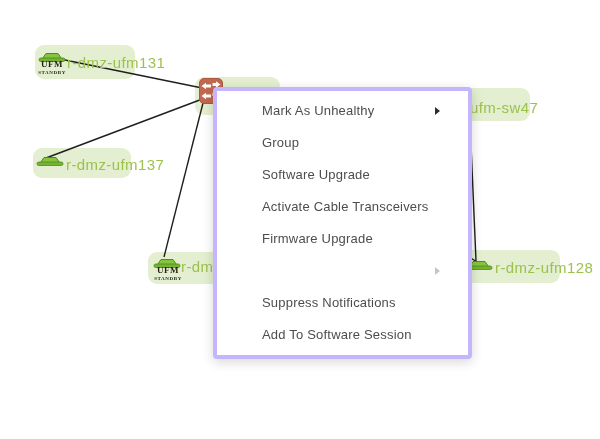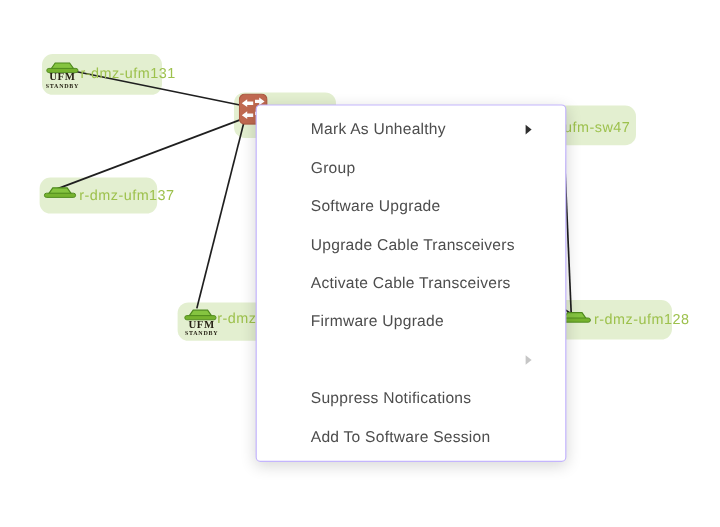--- a/index.html
+++ b/index.html
@@ -26,21 +26,21 @@
     left: 0; top: 0;
     z-index: 2;
     pointer-events: none;
   }
   .node-content {
     position: absolute;
     z-index: 3;
   }
   .node-label {
     position: absolute;
-    font-size: 12px;
+    font-size: 15px;
     letter-spacing: 0.4px;
     color: #9dc14d;
     white-space: nowrap;
     z-index: 3;
   }
   .ufm-badge {
     position: absolute;
     width: 38px;
     text-align: center;
     z-index: 3;
@@ -51,21 +51,21 @@
   .ufm-badge .l1 { font-size: 9px; font-weight: bold; letter-spacing: 0.5px; }
   .ufm-badge .l2 { font-size: 5px; font-weight: bold; letter-spacing: 0.6px; margin-top: 1px; }
 
   
   #context-menu {
     position: absolute;
     left: 213px;
     top: 87px;
     width: 259px;
     background: #ffffff;
-    border: 1px solid #c4b5fd;
+    border: 4px solid #c4b5fd;
     border-radius: 4px;
     box-shadow: 0 3px 12px rgba(0,0,0,0.16);
     padding: 4px 0;
     z-index: 10;
   }
   .menu-item {
     position: relative;
     height: 32px;
     line-height: 32px;
     padding-left: 45px;
@@ -162,21 +162,20 @@
       <path d="M4.5,7.5 L8,2.5 L20,2.5 L23.5,7.5 Z" fill="#85c440" stroke="#4f8a1d" stroke-width="1"></path>
       <rect x="1" y="7" width="26" height="3.5" rx="1.7" fill="#76b32f" stroke="#4f8a1d" stroke-width="0.8"></rect>
     </svg>
   </div>
   <div class="node-label" style="left:495px; top:259px;">r-dmz-ufm128</div>
 
   <div id="context-menu">
       <div class="menu-item"><span>Mark As Unhealthy</span><span class="submenu-arrow"></span></div>
       <div class="menu-item"><span>Group</span></div>
       <div class="menu-item"><span>Software Upgrade</span></div>
-      <div class="menu-item"><span>Upgrade Cable Transceivers</span></div>
       <div class="menu-item"><span>Activate Cable Transceivers</span></div>
       <div class="menu-item"><span>Firmware Upgrade</span></div>
       <div class="menu-item disabled"><span class="submenu-arrow"></span></div>
       <div class="menu-item"><span>Suppress Notifications</span></div>
       <div class="menu-item"><span>Add To Software Session</span></div>
     </div>
 
 </div>
 
 </body></html>

